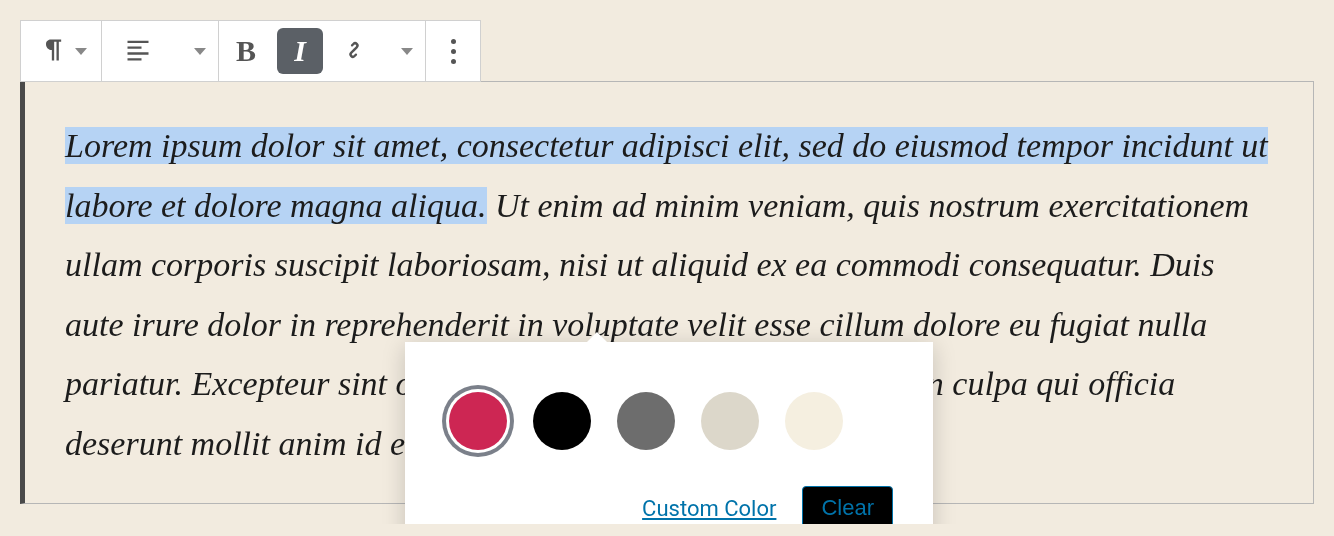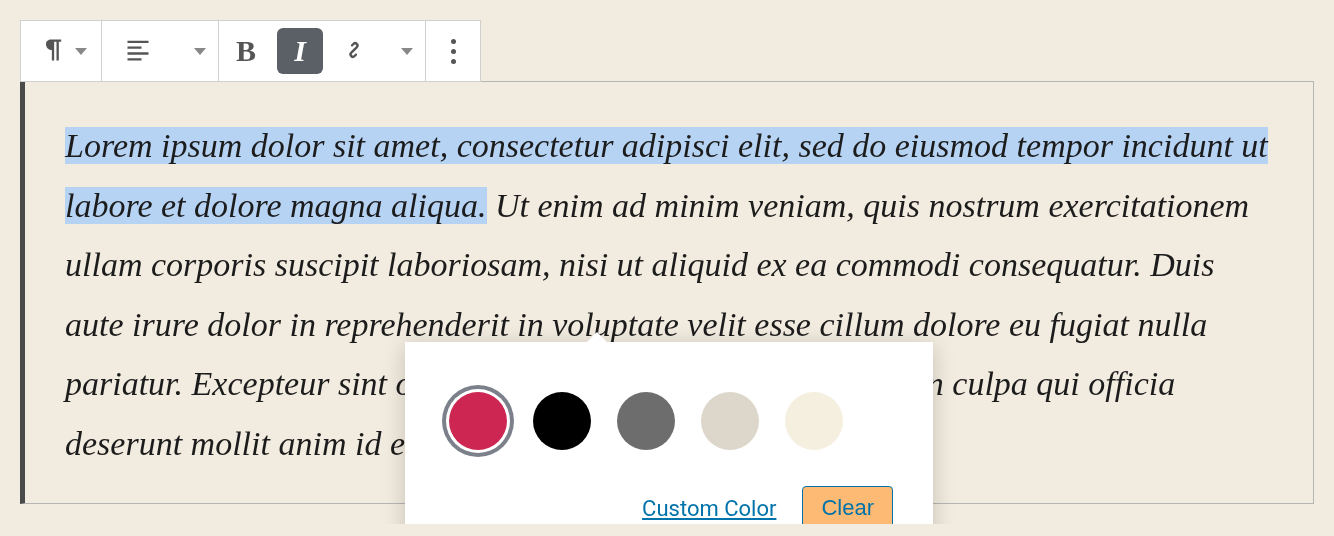--- a/index.html
+++ b/index.html
@@ -131,21 +131,21 @@
     font-size: 22px;
   }
   .custom-link {
     color: #0073aa;
     text-decoration: underline;
     cursor: pointer;
   }
   .clear-btn {
     border: 1.5px solid #0073aa;
     color: #0073aa;
-    background: #fdba74;
+    background: #000000;
     border-radius: 4px;
     font-size: 22px;
     padding: 8px 18px;
     cursor: pointer;
   }
 </style>
 </head>
 <body>
 
 <div class="editor-block">

